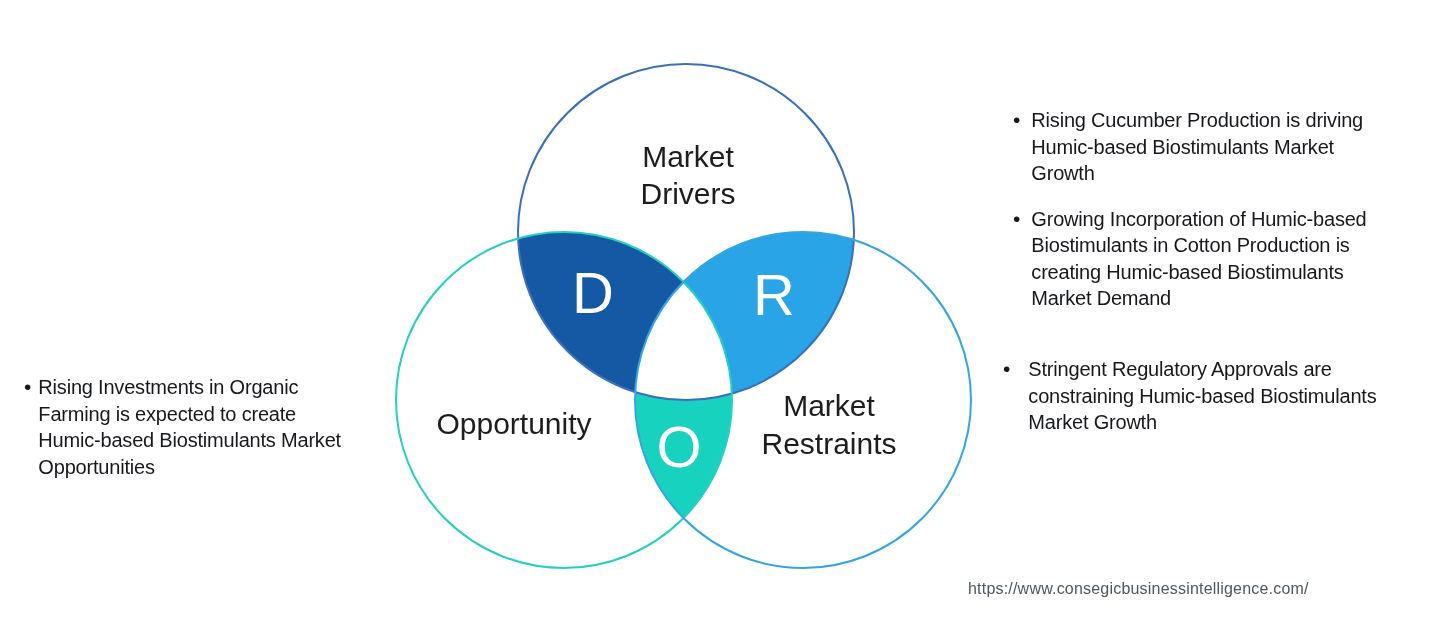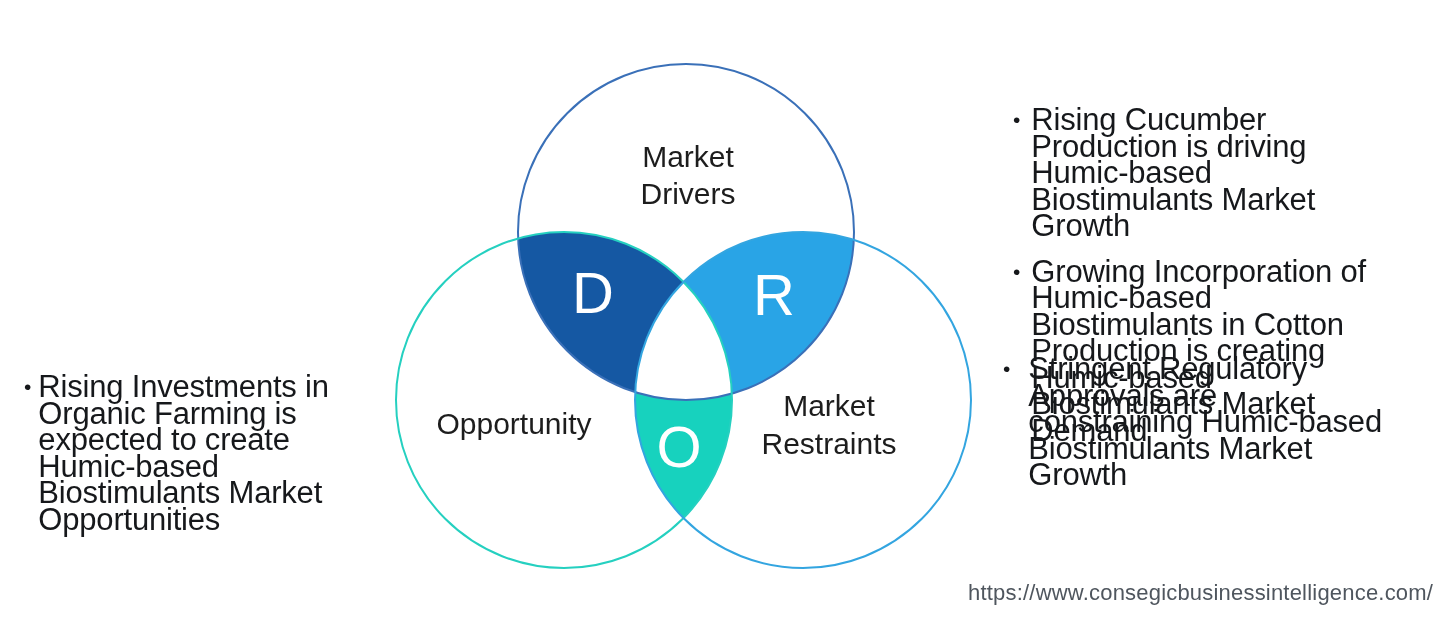--- a/index.html
+++ b/index.html
@@ -36,36 +36,36 @@
     align-items: flex-start;
   }
   .note-item + .note-item { margin-top: 19px; }
   .bullet {
     flex: 0 0 auto;
     font-size: 21px;
     line-height: 26.5px;
     color: #16181b;
   }
   .note-text {
-    font-size: 31px;
+    font-size: 20px;
     line-height: 26.5px;
     color: #16181b;
     letter-spacing: -0.2px;
   }
   .left-note  { left: 24px;  top: 374px; width: 330px; }
   .left-note .bullet { margin-right: 7px; }
   .right-note-top { left: 1013px; top: 107px; width: 380px; }
   .right-note-top .bullet { margin-right: 11px; }
   .right-note-bottom { left: 1003px; top: 356px; width: 380px; }
   .right-note-bottom .bullet { margin-right: 18px; }
   .footer-url {
     position: absolute;
     left: 968px;
     top: 580px;
-    font-size: 22px;
+    font-size: 16px;
     color: #4f565e;
     letter-spacing: 0.2px;
   }
 </style>
 </head>
 <body>
 
 <div class="canvas">
 
   <div class="venn">

